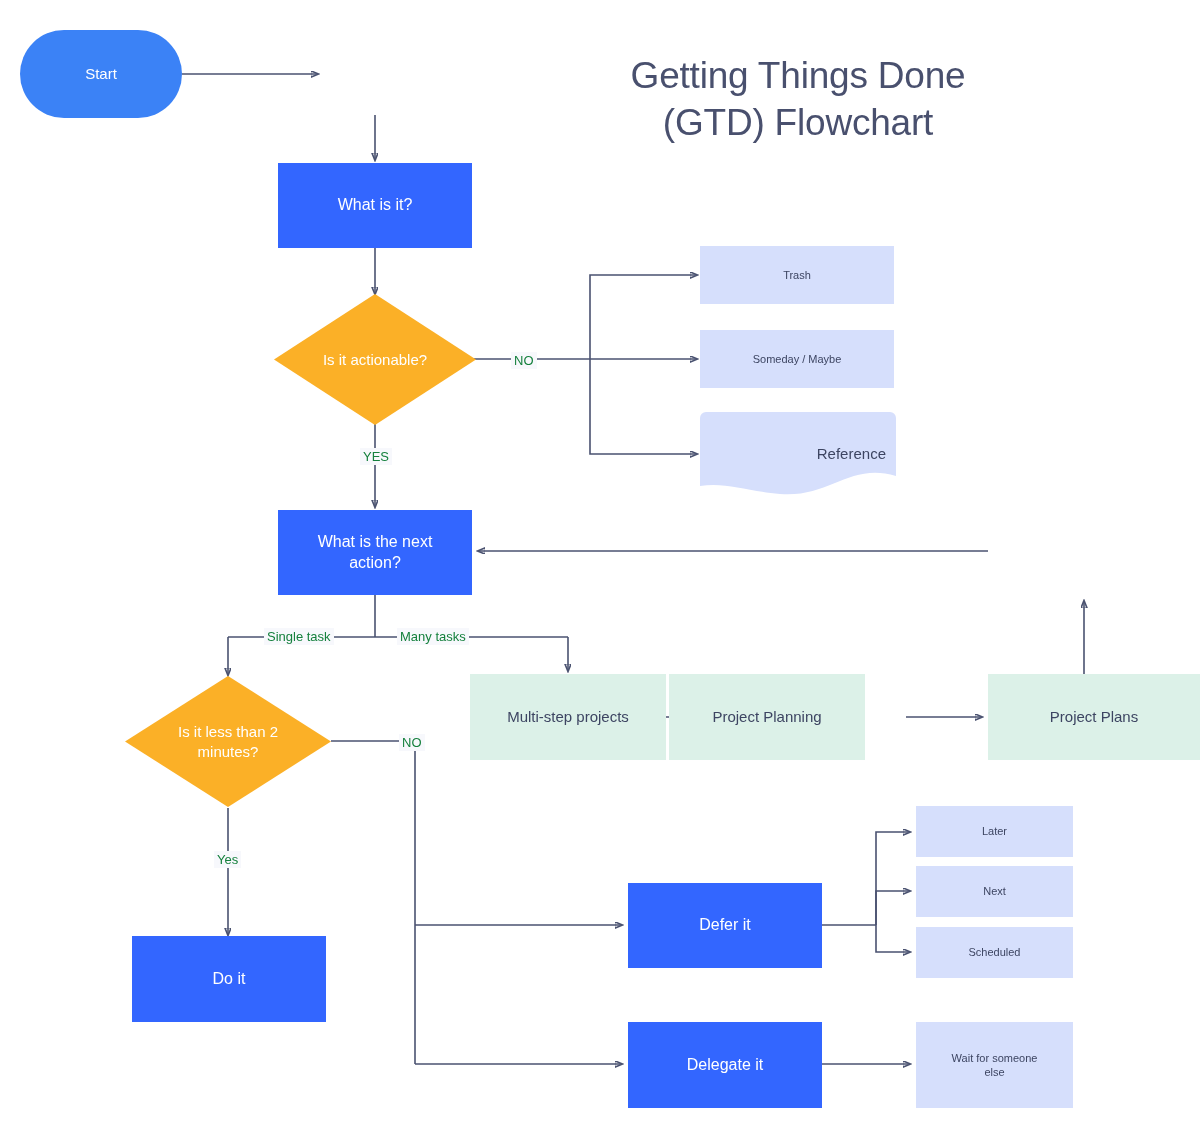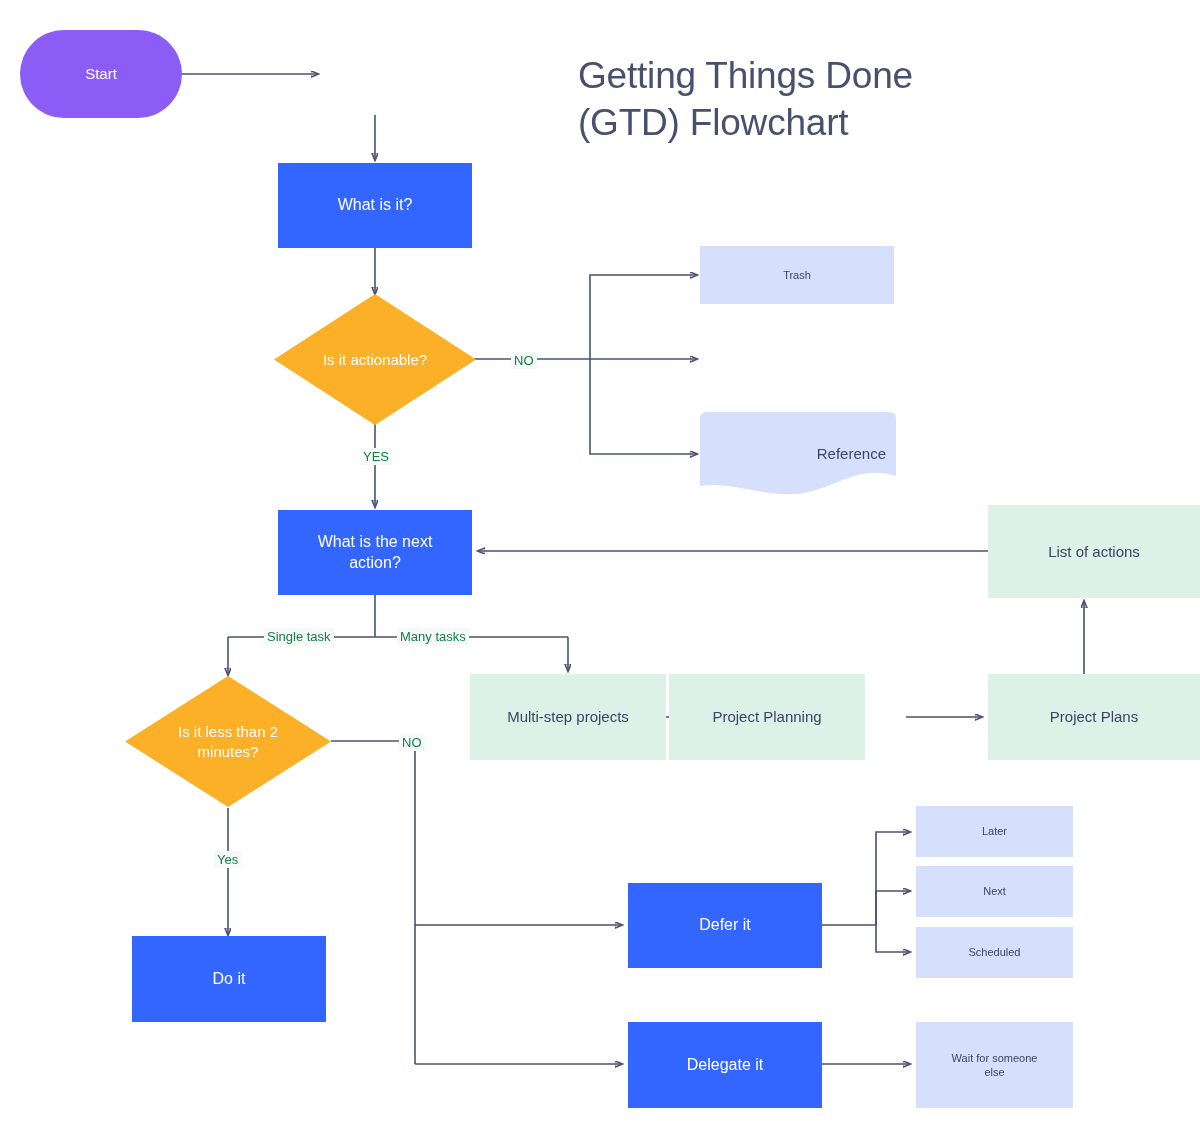--- a/index.html
+++ b/index.html
@@ -8,38 +8,38 @@
     font-family:"Liberation Sans","DejaVu Sans",sans-serif;
     width:1200px;height:1128px;position:relative;overflow:hidden;
     color:#3d4562;
   }
   #canvas{position:absolute;left:0;top:0;width:1200px;height:1128px;}
   .node{position:absolute;box-sizing:border-box;display:flex;align-items:center;
         justify-content:center;text-align:center;line-height:1.28;}
   .node span{display:block;padding:0 10px;}
 
   
-  .pill{background:#8b5cf6;color:#ffffff;border-radius:999px;font-size:15px;}
+  .pill{background:#3b82f6;color:#ffffff;border-radius:999px;font-size:15px;}
   .parallelogram{background:#131836;color:#ffffff;font-size:15px;
         clip-path:polygon(12.5% 0,100% 0,87.5% 100%,0 100%);}
   .process{background:#3366ff;color:#ffffff;font-size:16px;}
   .decision{background:transparent;color:#ffffff;font-size:15px;}
   .decision .diamond-bg{position:absolute;left:0;top:0;width:100%;height:100%;
         background:#fbb027;clip-path:polygon(50% 0,100% 50%,50% 100%,0 50%);}
   .decision span{position:relative;z-index:2;}
   .data{background:#d6dffc;color:#3d4562;font-size:11px;}
   .store{background:#dcf1e8;color:#3d4562;font-size:15px;}
   .docshape{color:#3d4562;font-size:15px;background:transparent;}
   .docshape .doc-bg{position:absolute;left:0;top:0;width:100%;height:100%;}
   .docshape span{position:relative;z-index:2;}
 
   
   #title{position:absolute;left:578px;top:52px;width:440px;
         font-size:37px;line-height:1.28;color:#49506e;font-weight:400;
-        letter-spacing:-0.2px;}
+        letter-spacing:-0.2px;text-align:center;}
 
   
   .edge-label{position:absolute;font-size:13px;color:#15803d;
         background:#f7f8fc;padding:1px 3px;white-space:nowrap;}
 
   svg.wires{position:absolute;left:0;top:0;width:1200px;height:1128px;
         overflow:visible;pointer-events:none;}
   svg.wires path,svg.wires line{fill:none;stroke:#4a5270;stroke-width:1.6;}
 </style>
 </head>
@@ -109,41 +109,41 @@
 
   <div class="node decision" style="left:274px;top:294px;width:202px;height:131px;">
     <div class="diamond-bg"></div>
     <span>Is it actionable?</span>
   </div>
 
   <div class="node data" style="left:700px;top:246px;width:194px;height:58px;">
     <span>Trash</span>
   </div>
 
+  <div class="node data" style="left:700px;top:330px;width:194px;height:58px;">
+    <span>Someday / Maybe</span>
+  </div>
 
   <div class="node docshape" style="left:700px;top:412px;width:196px;height:84px;justify-content:flex-end;">
     <svg class="doc-bg" viewBox="0 0 196 84" preserveAspectRatio="none" xmlns="http://www.w3.org/2000/svg">
       <path d="M6,0 H190 A6,6 0 0 1 196,6 V64
                C150,50 130,86 80,82
                C46,79 26,70 0,74
                V6 A6,6 0 0 1 6,0 Z" fill="#d6dffc" stroke="none"></path>
     </svg>
     <span>Reference</span>
   </div>
 
   <div class="node process" style="left:278px;top:510px;width:194px;height:85px;">
     <span>
       <span>What is the next</span>
       <span>action?</span>
     </span>
   </div>
 
-  <div class="node store" style="left:988px;top:505px;width:212px;height:93px;">
-    <span>List of actions</span>
-  </div>
 
   <div class="node decision" style="left:125px;top:676px;width:206px;height:131px;">
     <div class="diamond-bg"></div>
     <span>
       <span>Is it less than 2</span>
       <span>minutes?</span>
     </span>
   </div>
 
   <div class="node store" style="left:470px;top:674px;width:196px;height:86px;">

